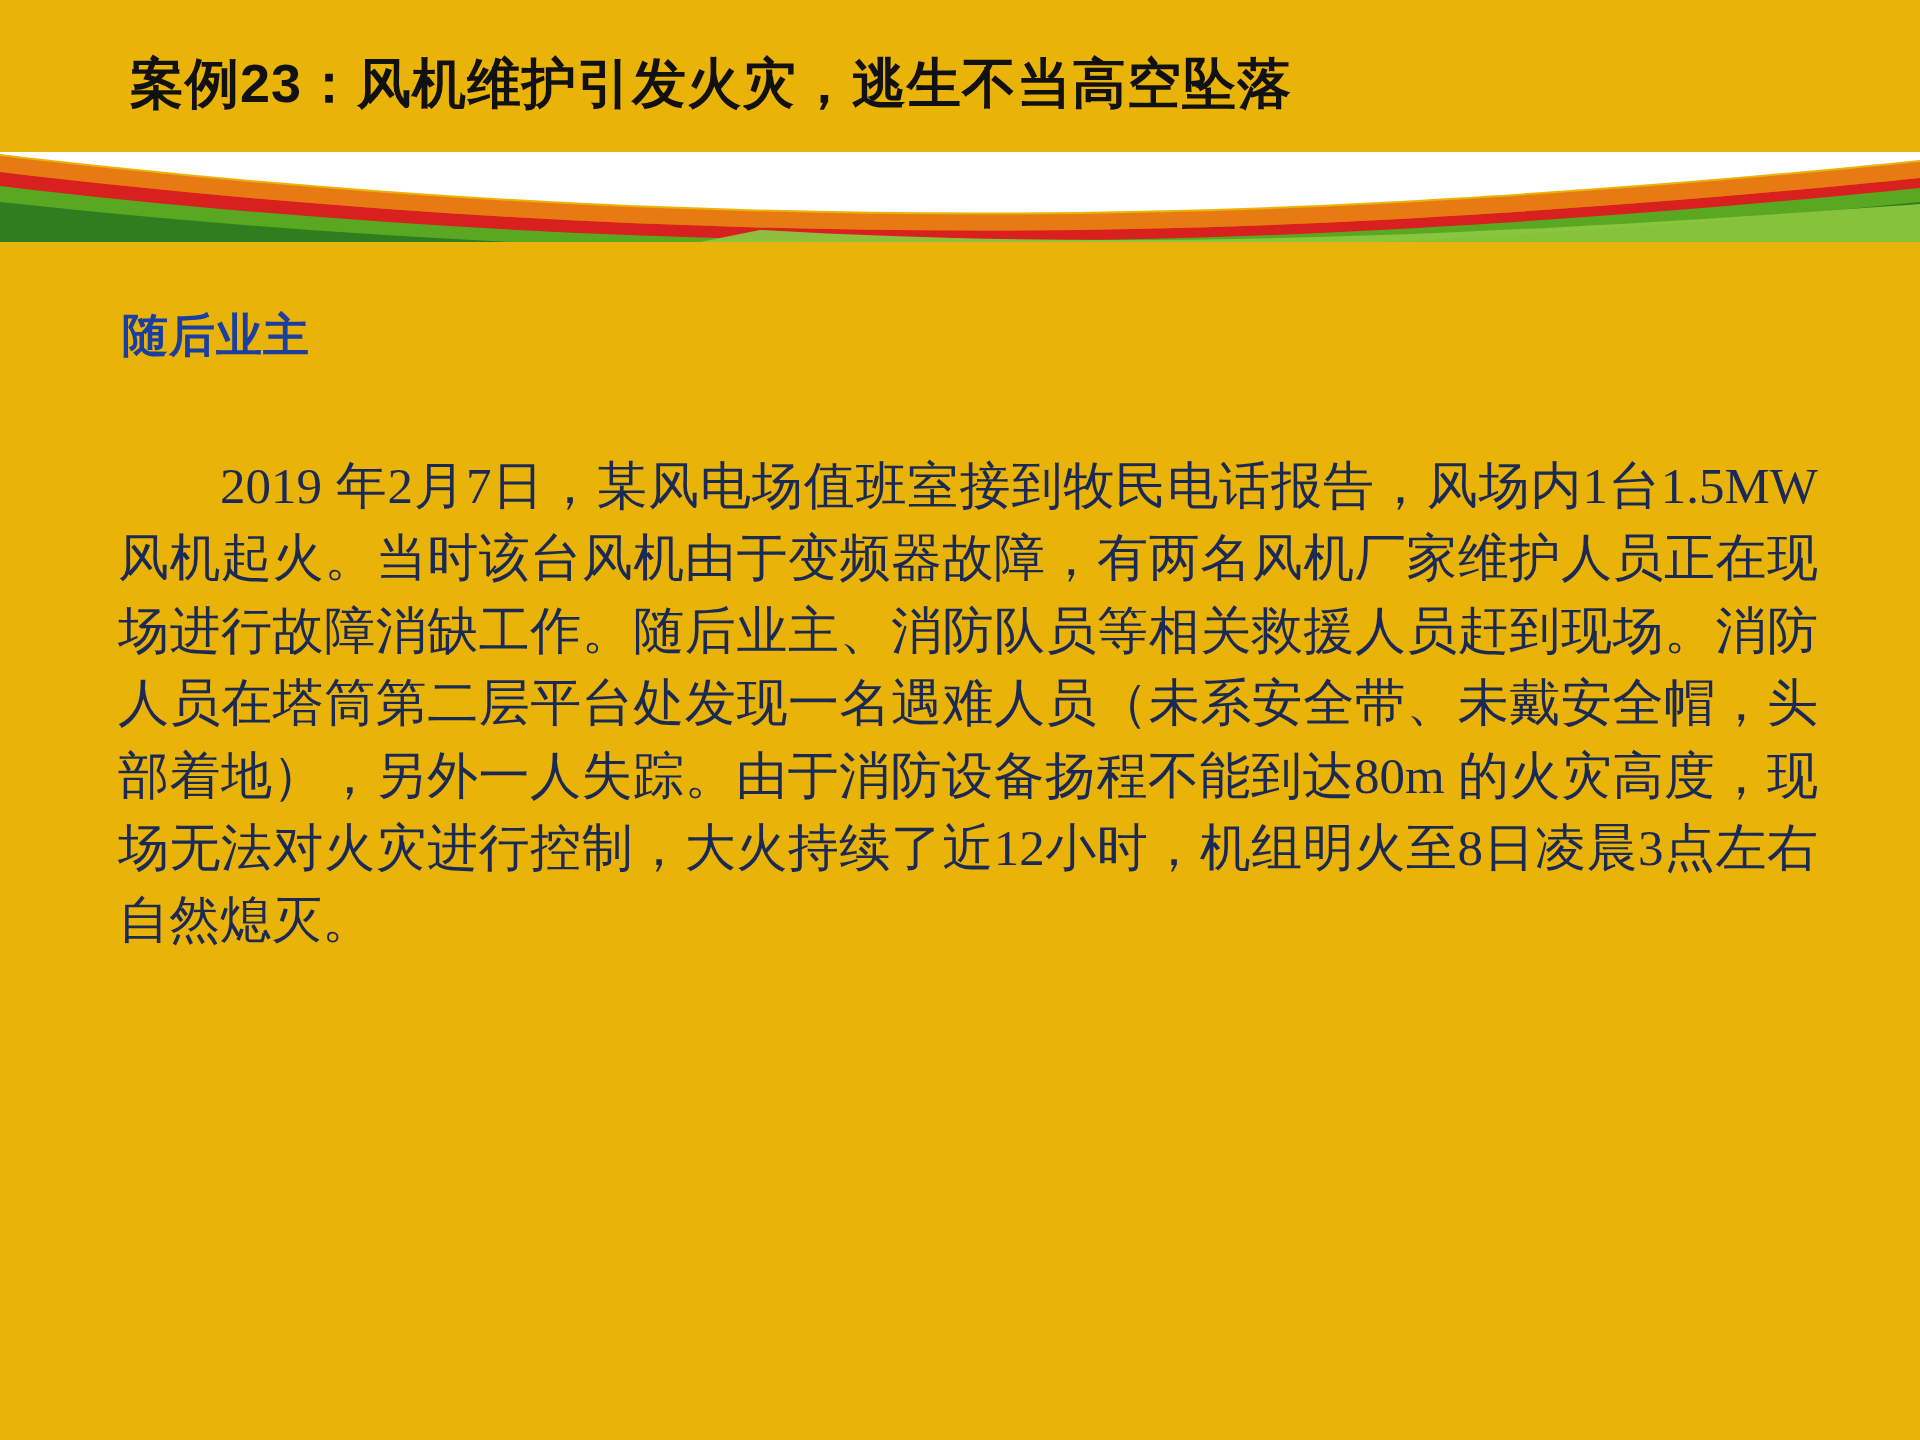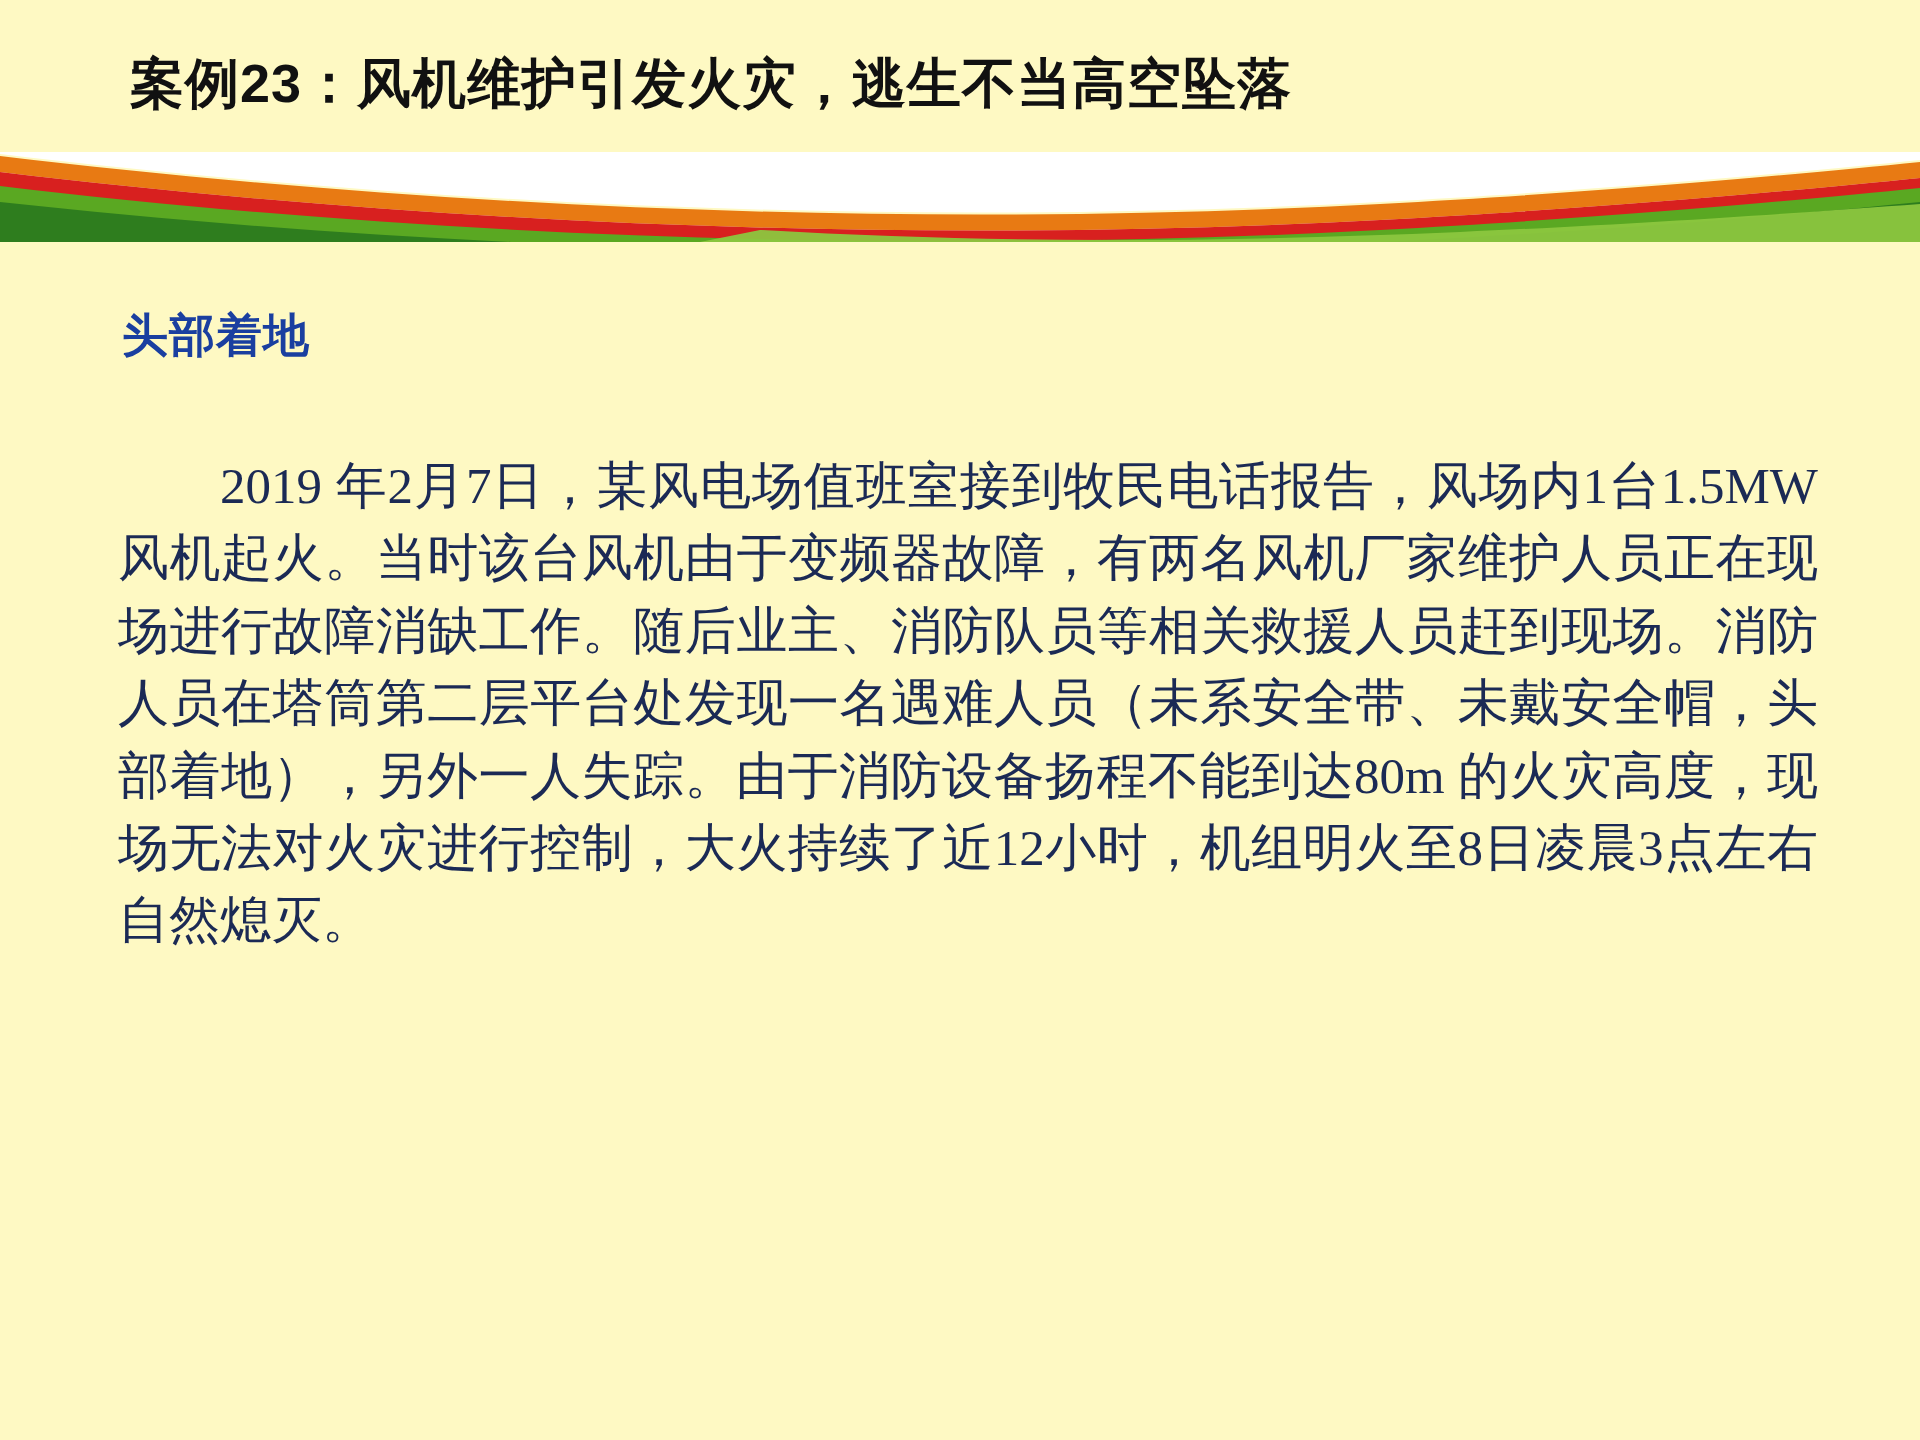--- a/index.html
+++ b/index.html
@@ -10,21 +10,21 @@
   body {
     width: 1920px;
     height: 1440px;
     position: relative;
     font-family: "Liberation Sans", sans-serif;
     overflow: hidden;
   }
   .slide {
     position: absolute;
     inset: 0;
-    background: #fef9c3;
+    background: #eab308;
   }
   .slide-title {
     position: absolute;
     left: 130px;
     top: 48px;
     font-family: "Liberation Sans", sans-serif;
     font-size: 54px;
     font-weight: 700;
     color: #111111;
     letter-spacing: 1px;
@@ -77,19 +77,19 @@
     <svg width="1920" height="90" viewBox="0 0 1920 90" preserveAspectRatio="none">
       <path d="M0,2 C420,52 900,76 1380,50 C1620,37 1800,20 1920,8 L1920,0 L0,0 Z" fill="#ffffff"></path>
       <path d="M0,4 C420,54 900,78 1380,52 C1620,39 1800,22 1920,10 L1920,26 C1800,38 1620,55 1380,68 C900,94 420,70 0,20 Z" fill="#e87a13"></path>
       <path d="M0,20 C420,70 900,94 1380,68 C1620,55 1800,38 1920,26 L1920,42 C1800,54 1620,71 1380,84 C900,110 420,86 0,36 Z" fill="#d8201f"></path>
       <path d="M0,34 C420,84 900,104 1380,78 C1620,65 1800,48 1920,36 L1920,56 C1800,68 1620,83 1380,94 C900,118 420,100 0,52 Z" fill="#5aa822"></path>
       <path d="M0,50 C420,96 900,114 1380,90 C1620,78 1800,62 1920,50 L1920,90 L0,90 Z" fill="#2e7d1e"></path>
       <path d="M760,78 C1000,92 1220,90 1460,80 C1660,71 1810,60 1920,52 L1920,90 L700,90 Z" fill="#8cc63f" opacity="0.95"></path>
     </svg>
   </div>
 
-  <div class="section-heading">头部着地</div>
+  <div class="section-heading">随后业主</div>
 
   <div class="body-text">
     <p class="para">2019 年2月7日，某风电场值班室接到牧民电话报告，风场内1台1.5MW风机起火。当时该台风机由于变频器故障，有两名风机厂家维护人员正在现场进行故障消缺工作。随后业主、消防队员等相关救援人员赶到现场。消防人员在塔筒第二层平台处发现一名遇难人员（未系安全带、未戴安全帽，头部着地），另外一人失踪。由于消防设备扬程不能到达80m 的火灾高度，现场无法对火灾进行控制，大火持续了近12小时，机组明火至8日凌晨3点左右自然熄灭。</p>
   </div>
 
 </div>
 
 </body></html>

